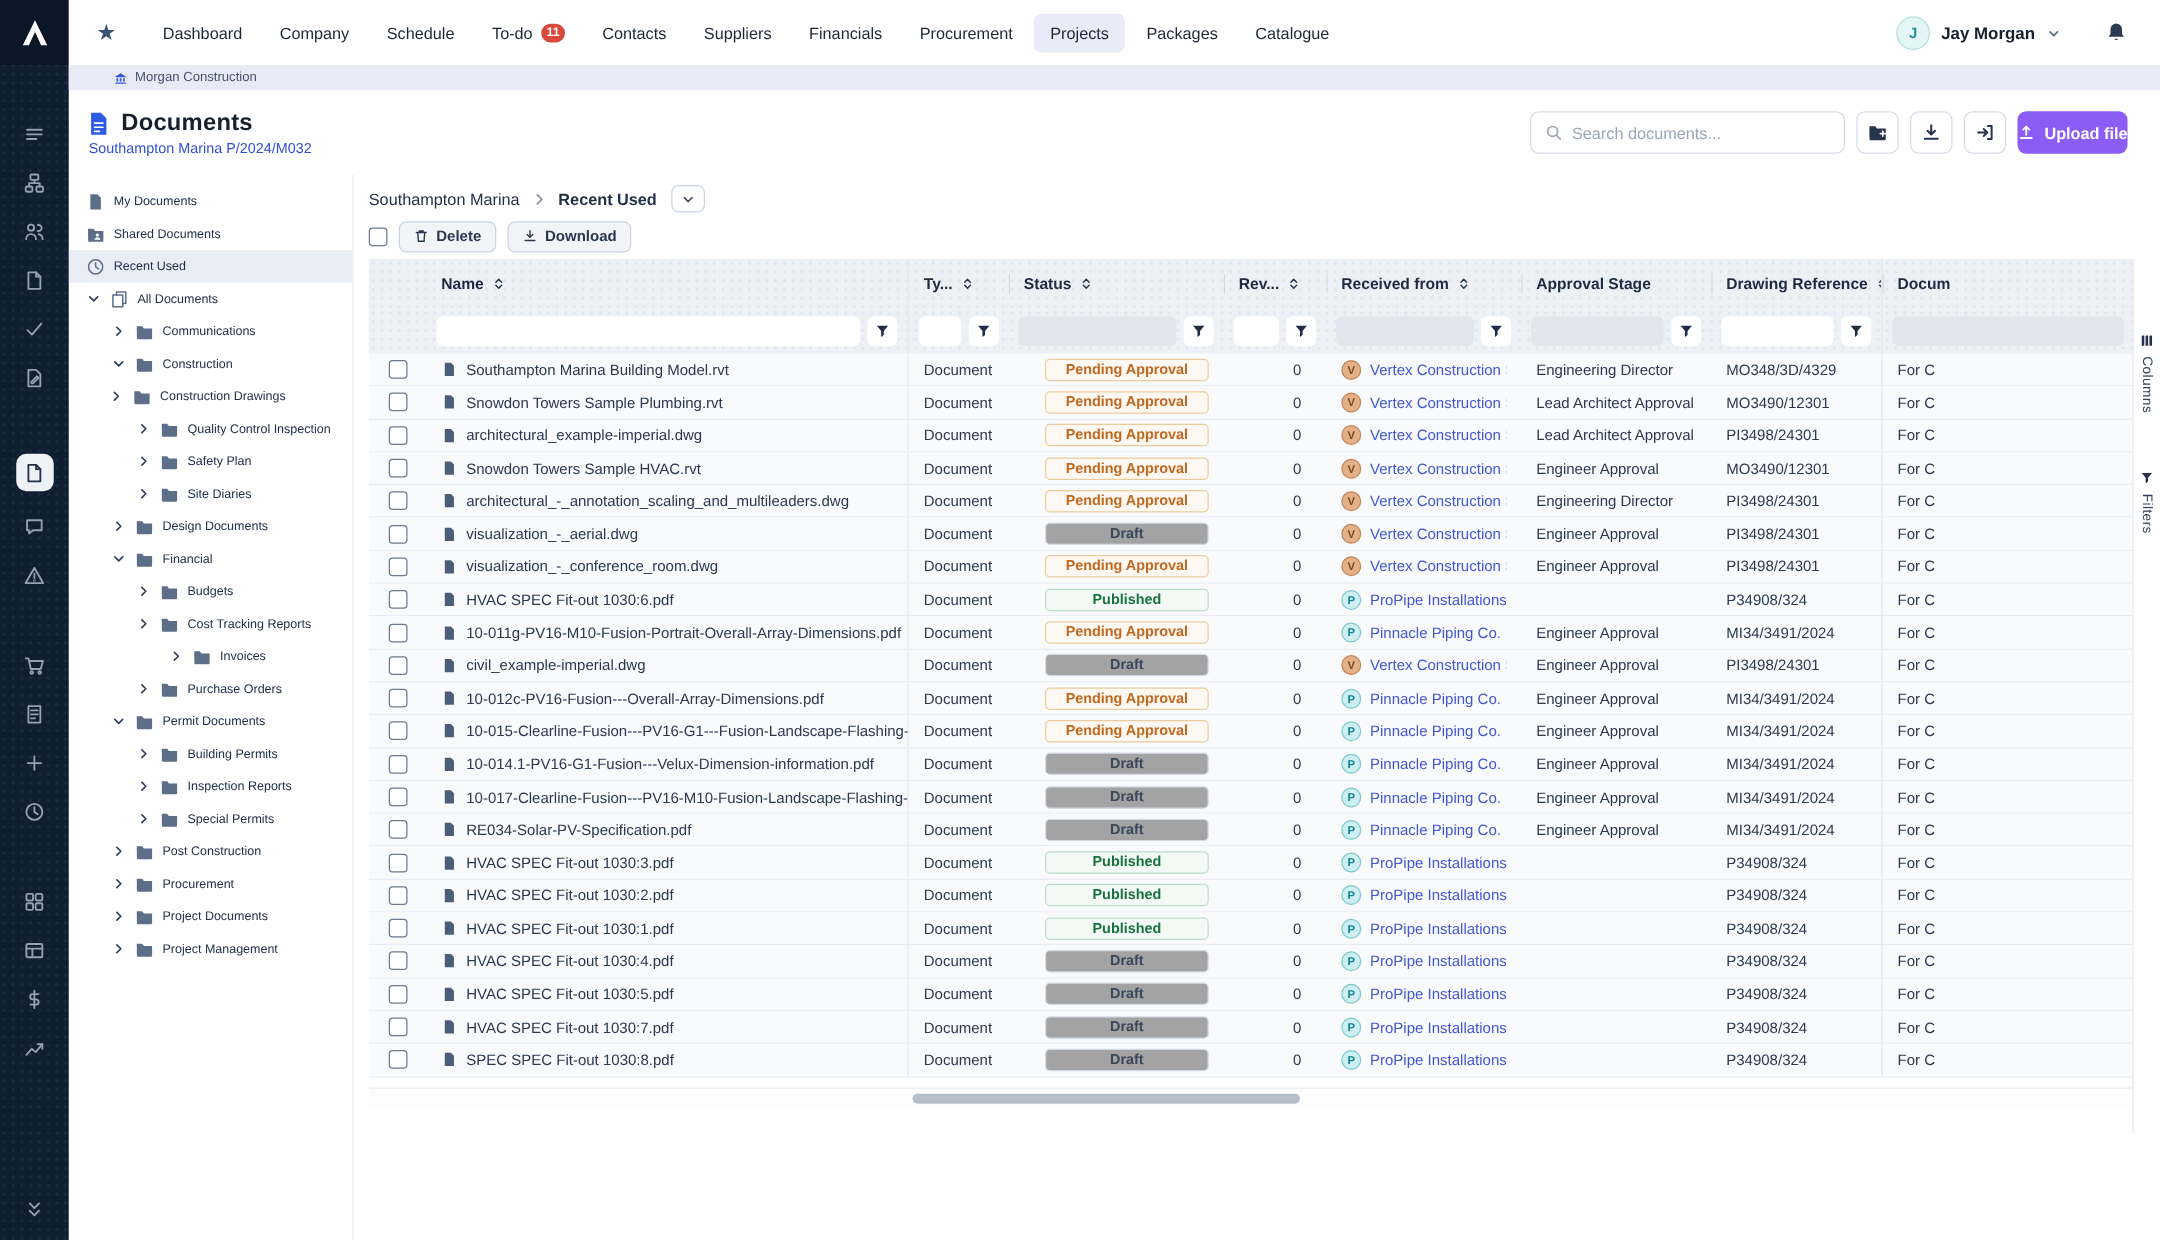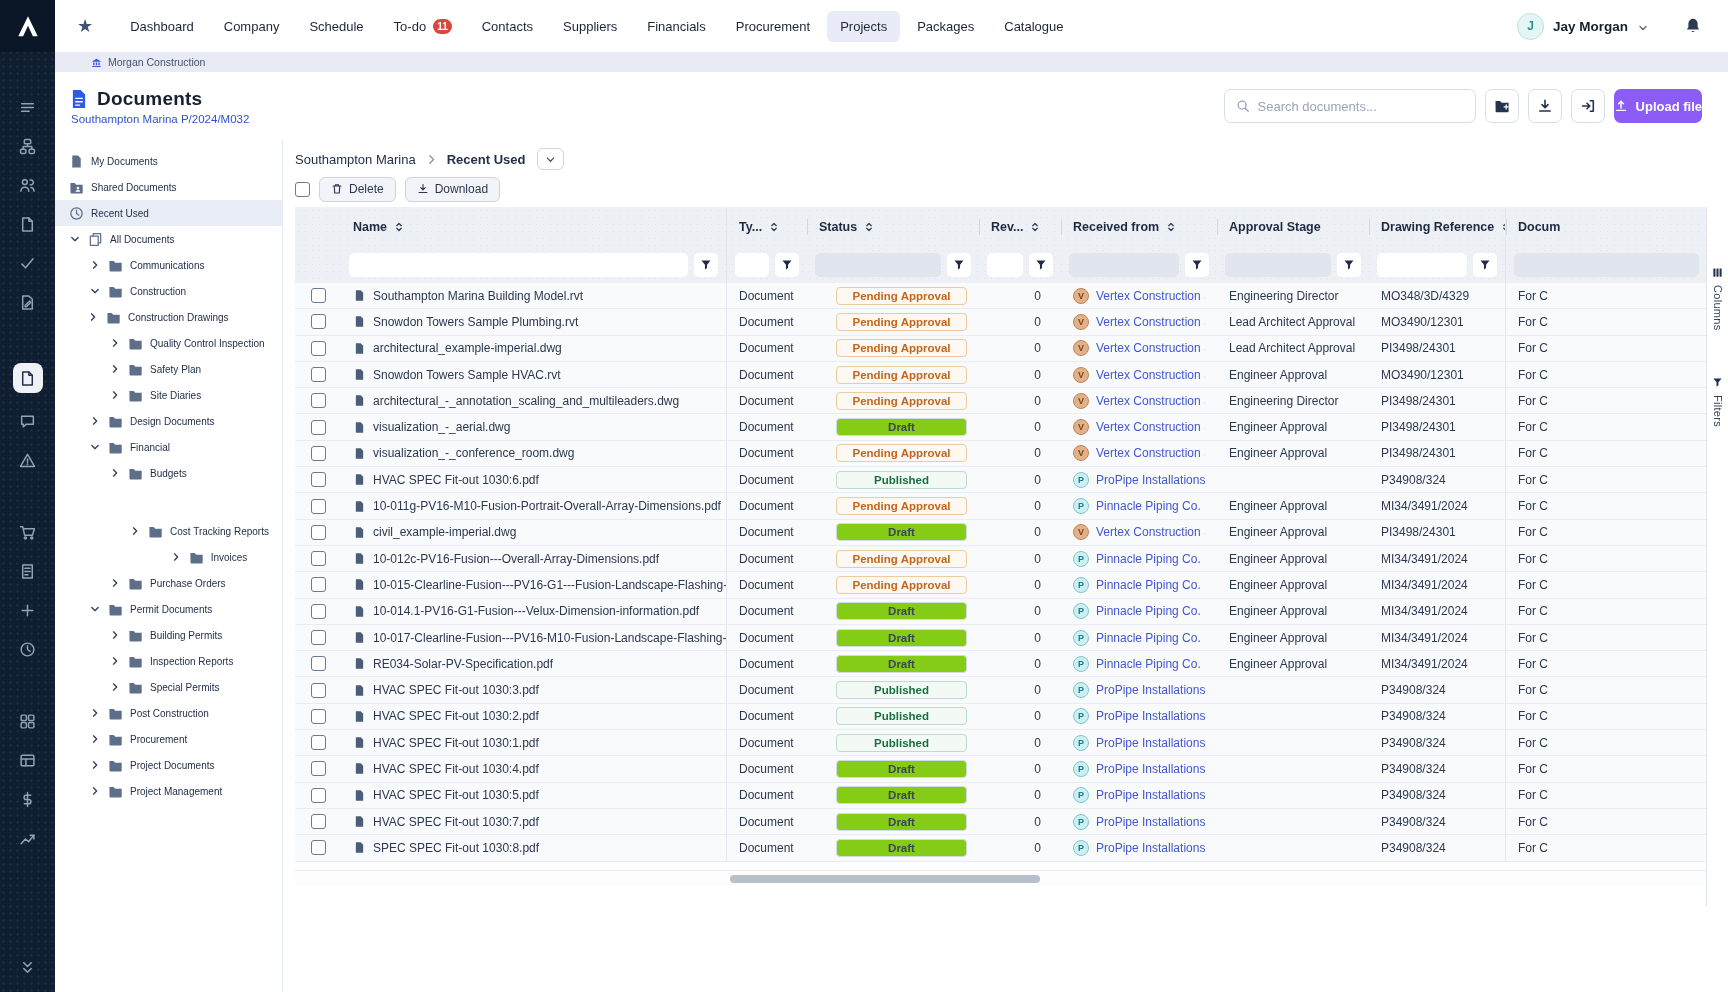--- a/index.html
+++ b/index.html
@@ -73,21 +73,21 @@
   .crumb1 { font-weight:500; cursor:pointer; }
   .crumb2 { font-weight:600; cursor:pointer; }
   .crumbsep { width:13px; height:13px; color:#8b97a9; }
   .dropbtn { width:27px; height:22px; border:1px solid #cdd5e2; border-radius:6px; background:#fff;
     display:grid; place-items:center; color:#44506a; margin-left:3px; cursor:pointer; }
   .dropbtn svg { width:11px; height:11px; }
 
   .actionrow { height:30px; display:flex; align-items:center; gap:9px; }
   .cb { width:15px; height:15px; border:1.5px solid #6b7a90; border-radius:3px; background:#fff; flex-shrink:0; cursor:pointer; }
   .abtn { height:25px; display:flex; align-items:center; gap:6px; padding:0 11px; border:1px solid #ccd4e0;
-    border-radius:6px; background:#f2f4f8; font-size:12px; font-weight:400; color:#2a3750; cursor:pointer; }
+    border-radius:6px; background:#f2f4f8; font-size:12px; font-weight:700; color:#2a3750; cursor:pointer; }
   .abtn svg { width:12px; height:12px; }
 
   .grid { margin-top:3px; }
   .hrow { display:flex; height:40px; align-items:center; background:#edf0f5;
     background-image:radial-gradient(#dde2ea .8px, transparent .9px); background-size:7px 7px; }
   .hcell { display:flex; align-items:center; gap:6px; padding:0 12px; height:100%; position:relative;
     font-size:12.5px; font-weight:700; color:#1e2a40; white-space:nowrap; overflow:hidden; flex-shrink:0; }
   .hcell .sort { width:12px; height:12px; color:#2a3750; flex-shrink:0; cursor:pointer; }
   .hsep::before { content:''; position:absolute; left:0; top:12px; bottom:12px; width:1px; background:#d2d8e2; }
 
@@ -102,21 +102,21 @@
 
   .trow { display:flex; height:26.3px; align-items:center; background:#f8fafc;
     border-bottom:1px solid #e9edf3; font-size:12px; color:#2b3850; }
   .cell { display:flex; align-items:center; gap:7px; padding:0 12px; height:100%;
     white-space:nowrap; overflow:hidden; flex-shrink:0; }
   .ficon { width:13px; height:13px; color:#4b5d78; flex-shrink:0; }
   .ficon svg { width:100%; height:100%; }
   .badge { width:131px; text-align:center; font-size:11.5px; font-weight:700; border-radius:4px;
     padding:2px 0; border:1px solid; flex-shrink:0; }
   .badge.pending   { color:#c2671d; border-color:#eccc9e; background:#fdf8f1; }
-  .badge.draft     { color:#3a465a; border-color:#d4dae4; background:#84cc16; }
+  .badge.draft     { color:#3a465a; border-color:#d4dae4; background:#a3a3a3; }
   .badge.published { color:#17713f; border-color:#bedccb; background:#f3faf6; }
   .av { width:16px; height:16px; border-radius:50%; font-size:9px; font-weight:700;
     display:grid; place-items:center; flex-shrink:0; }
   .av.orange { background:#e2b189; border:1px solid #c28457; color:#7c4a1c; }
   .av.teal   { background:#cdeff1; border:1px solid #7ec8cd; color:#157f8c; }
   .flink { color:#4356d2; overflow:hidden; white-space:nowrap; cursor:pointer; }
 
   
   .c-check   { width:46px; justify-content:center; }
   .c-name    { width:386px; border-right:1px solid #e2e7ef; }
@@ -481,30 +481,30 @@
           </div>
           <div class="titem" style="padding-left: 54px;">
             <span class="tchev"><svg viewBox="0 0 16 16" fill="none" stroke="currentColor" stroke-width="1.8" stroke-linecap="round" stroke-linejoin="round">
                 <path d="M6 3.8 10.2 8 6 12.2"></path>
               </svg></span>
             <span class="ticon" style="color: rgb(93, 110, 136);"><svg viewBox="0 0 16 16" fill="none" stroke="currentColor" stroke-width="1.3" stroke-linecap="round" stroke-linejoin="round">
                 <path d="M1.5 3.2h4.6l1.5 1.9h7v8.2a1 1 0 0 1-1 1h-11a1 1 0 0 1-1-1z" fill="currentColor" stroke="none"></path>
               </svg></span>
             <span>Budgets</span>
           </div>
-          <div class="titem" style="padding-left: 74px; margin-top: 32px;">
+          <div class="titem" style="padding-left: 54px;">
             <span class="tchev"><svg viewBox="0 0 16 16" fill="none" stroke="currentColor" stroke-width="1.8" stroke-linecap="round" stroke-linejoin="round">
                 <path d="M6 3.8 10.2 8 6 12.2"></path>
               </svg></span>
             <span class="ticon" style="color: rgb(93, 110, 136);"><svg viewBox="0 0 16 16" fill="none" stroke="currentColor" stroke-width="1.3" stroke-linecap="round" stroke-linejoin="round">
                 <path d="M1.5 3.2h4.6l1.5 1.9h7v8.2a1 1 0 0 1-1 1h-11a1 1 0 0 1-1-1z" fill="currentColor" stroke="none"></path>
               </svg></span>
             <span>Cost Tracking Reports</span>
           </div>
-          <div class="titem" style="padding-left: 80px; justify-content: center;">
+          <div class="titem" style="padding-left: 80px;">
             <span class="tchev"><svg viewBox="0 0 16 16" fill="none" stroke="currentColor" stroke-width="1.8" stroke-linecap="round" stroke-linejoin="round">
                 <path d="M6 3.8 10.2 8 6 12.2"></path>
               </svg></span>
             <span class="ticon" style="color: rgb(93, 110, 136);"><svg viewBox="0 0 16 16" fill="none" stroke="currentColor" stroke-width="1.3" stroke-linecap="round" stroke-linejoin="round">
                 <path d="M1.5 3.2h4.6l1.5 1.9h7v8.2a1 1 0 0 1-1 1h-11a1 1 0 0 1-1-1z" fill="currentColor" stroke="none"></path>
               </svg></span>
             <span>Invoices</span>
           </div>
           <div class="titem" style="padding-left: 54px;">
             <span class="tchev"><svg viewBox="0 0 16 16" fill="none" stroke="currentColor" stroke-width="1.8" stroke-linecap="round" stroke-linejoin="round">

